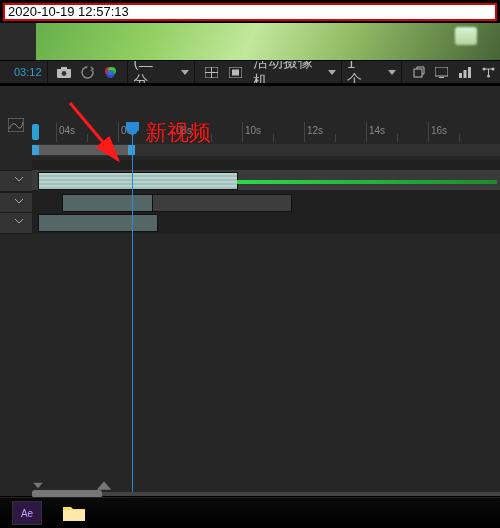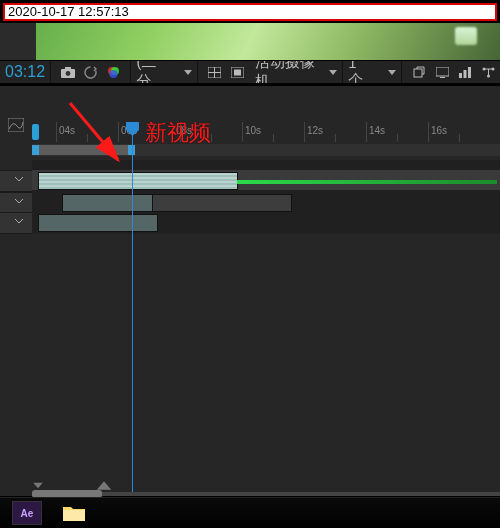--- a/index.html
+++ b/index.html
@@ -1,21 +1,21 @@
 <!DOCTYPE html>
 <html><head>
 <meta charset="utf-8">
 <style>
   html,body{margin:0;padding:0;background:#000;font-family:"Microsoft YaHei",Arial,sans-serif;font-size:11px;color:#b8b8b8;width:500px;height:528px;overflow:hidden;position:relative}
   .timestamp-bar{position:absolute;left:3px;top:3px;right:3px;height:18px;background:#fff;border:2px solid #d00;box-sizing:border-box;padding:0 3px;line-height:14px;color:#000;font-size:13px;font-family:Arial}
   .preview-bg{position:absolute;left:0;top:23px;width:500px;height:37px;background:linear-gradient(115deg,#5aa544 0%,#91cf62 30%,#c2e89b 50%,#8fb964 70%,#466536 100%)}
   .preview-bg:before{content:"";position:absolute;left:0;top:0;width:36px;height:37px;background:linear-gradient(#2b2b2b,#2b2b2b)}
   .preview-bg:after{content:"";position:absolute;left:455px;top:4px;width:22px;height:18px;background:linear-gradient(#d8f5d5,#b3d49b);border-radius:3px;filter:blur(1px)}
   .toolbar{position:absolute;left:0;top:60px;width:500px;height:24px;background:#232323;border-top:1px solid #000;border-bottom:1px solid #000;display:flex;align-items:center;box-sizing:border-box;overflow:hidden}
-  .toolbar .tc{color:#2aa0d6;margin-left:5px;font-size:16px}
+  .toolbar .tc{color:#2aa0d6;margin-left:14px;font-size:11px}
   .toolbar .sep{height:22px;border-left:1px solid #111;margin:0 5px}
   .toolbar .ico{width:16px;height:16px;margin:0 4px;display:flex;align-items:center;justify-content:center}
   .toolbar .dd{display:flex;align-items:center;color:#bbb;font-size:15px}
   .toolbar .dd .chev{margin-left:3px}
   .timeline-panel{position:absolute;left:0;top:86px;width:500px;height:410px;background:#262626}
   .left-col{position:absolute;left:0;top:0;width:32px;height:100%;background:#262626}
   .left-col .rowhdr{position:absolute;left:0;width:32px;height:20px;background:#333;border-top:1px solid #1a1a1a;border-bottom:1px solid #1a1a1a}
   .left-col .rowhdr svg{position:absolute;right:9px;top:6px}
   .graph-ico{position:absolute;left:8px;top:32px}
   .ruler{position:absolute;left:32px;top:36px;width:468px;height:20px;background:#262626}
@@ -39,29 +39,29 @@
   .cti{position:absolute;left:132px;top:36px;width:1px;height:370px;background:#2a8ad6;z-index:50}
   .cti .head{position:absolute;top:0;left:-6px;width:13px;height:14px}
   .cti .head svg{display:block}
   .annotation{position:absolute;left:145px;top:118px;font-size:22px;color:#ff1a1a;font-weight:500;z-index:60;text-shadow:0 0 1px rgba(0,0,0,.7)}
   .arrow{position:absolute;left:60px;top:98px;z-index:55}
   .bottom-nav{position:absolute;left:32px;bottom:4px;height:14px;display:flex;align-items:center;gap:54px}
   .bottom-nav .tri{width:0;height:0;border-left:6px solid transparent;border-right:6px solid transparent;border-bottom:7px solid #777}
   .zoom-bar{position:absolute;left:32px;bottom:0px;width:468px;height:4px;background:#444}
   .zoom-bar .zh{position:absolute;left:0;top:-2px;width:70px;height:8px;background:#777;border-radius:3px}
   .taskbar{position:absolute;left:0;bottom:0;width:500px;height:30px;background:linear-gradient(#0a0a0a,#000);border-top:1px solid #222;display:flex;align-items:center;padding-left:12px;gap:18px}
-  .taskbar .app{width:28px;height:22px;border:1px solid #333;background:#2d1743;display:flex;align-items:center;justify-content:center;font-size:10px;font-weight:bold;color:#c9a0ff}
+  .taskbar .app{width:28px;height:22px;border:1px solid #333;background:#2d1743;display:flex;align-items:center;justify-content:center;font-size:10px;font-weight:normal;color:#c9a0ff}
   .taskbar .folder{width:28px;height:22px;display:flex;align-items:center;justify-content:center}
   .chev{width:0;height:0;border-left:4px solid transparent;border-right:4px solid transparent;border-top:5px solid #aaa;display:inline-block}
 </style>
 </head>
 <body>
 
 <div class="timestamp-bar">
-  <span>2020-10-17 12:57:13</span>
+  <span>2020-10-19 12:57:13</span>
 </div>
 
 <div class="preview-bg"></div>
 
 <div class="toolbar">
   <span class="tc">03:12</span>
   <span class="sep"></span>
   <span class="ico">
     <svg width="14" height="11" viewBox="0 0 14 11">
         <rect x="0" y="2" width="14" height="9" rx="1" fill="#bbb"></rect>

